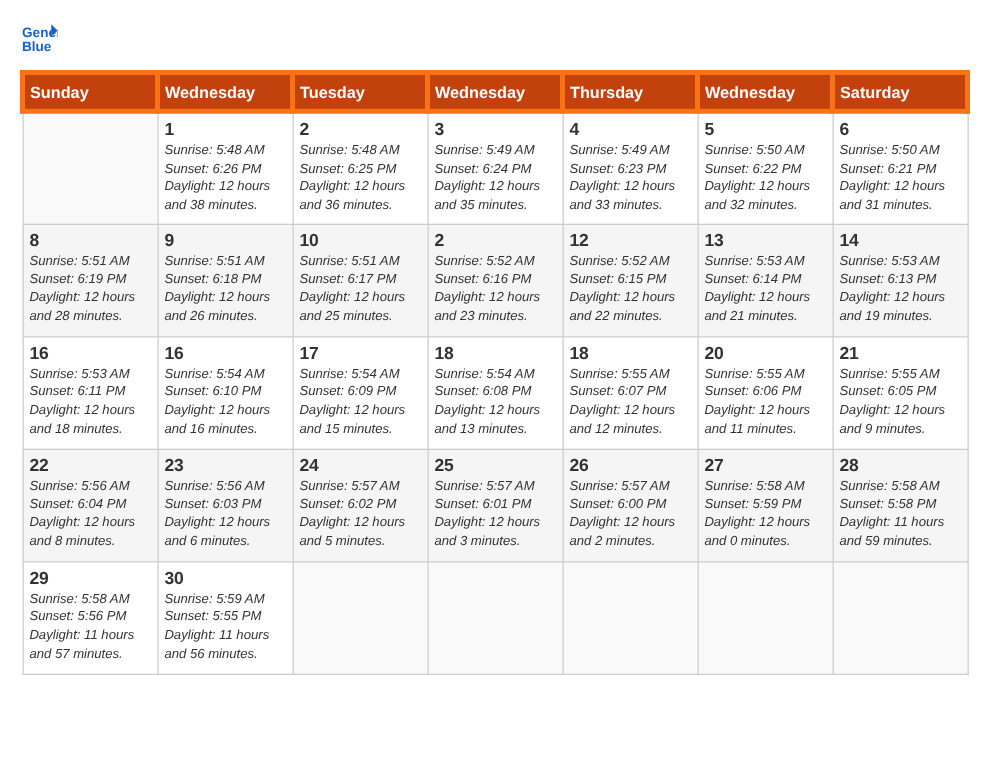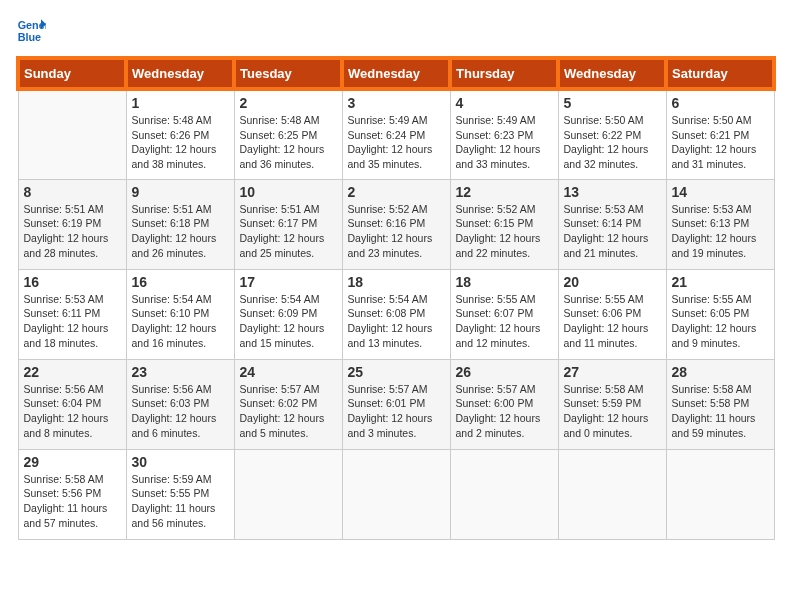--- a/index.html
+++ b/index.html
@@ -66,20 +66,21 @@
       font-size: 14px;
       font-weight: bold;
       color: #333;
       display: block;
       margin-bottom: 2px;
     }
     .day-info {
       font-size: 10.5px;
       color: #333;
       line-height: 1.4;
+      font-style: italic;
     }
     td.empty {
       background: #f9f9f9;
     }
   </style>
 </head>
 <body>
 
 <div class="header-area">
   <div class="logo">

